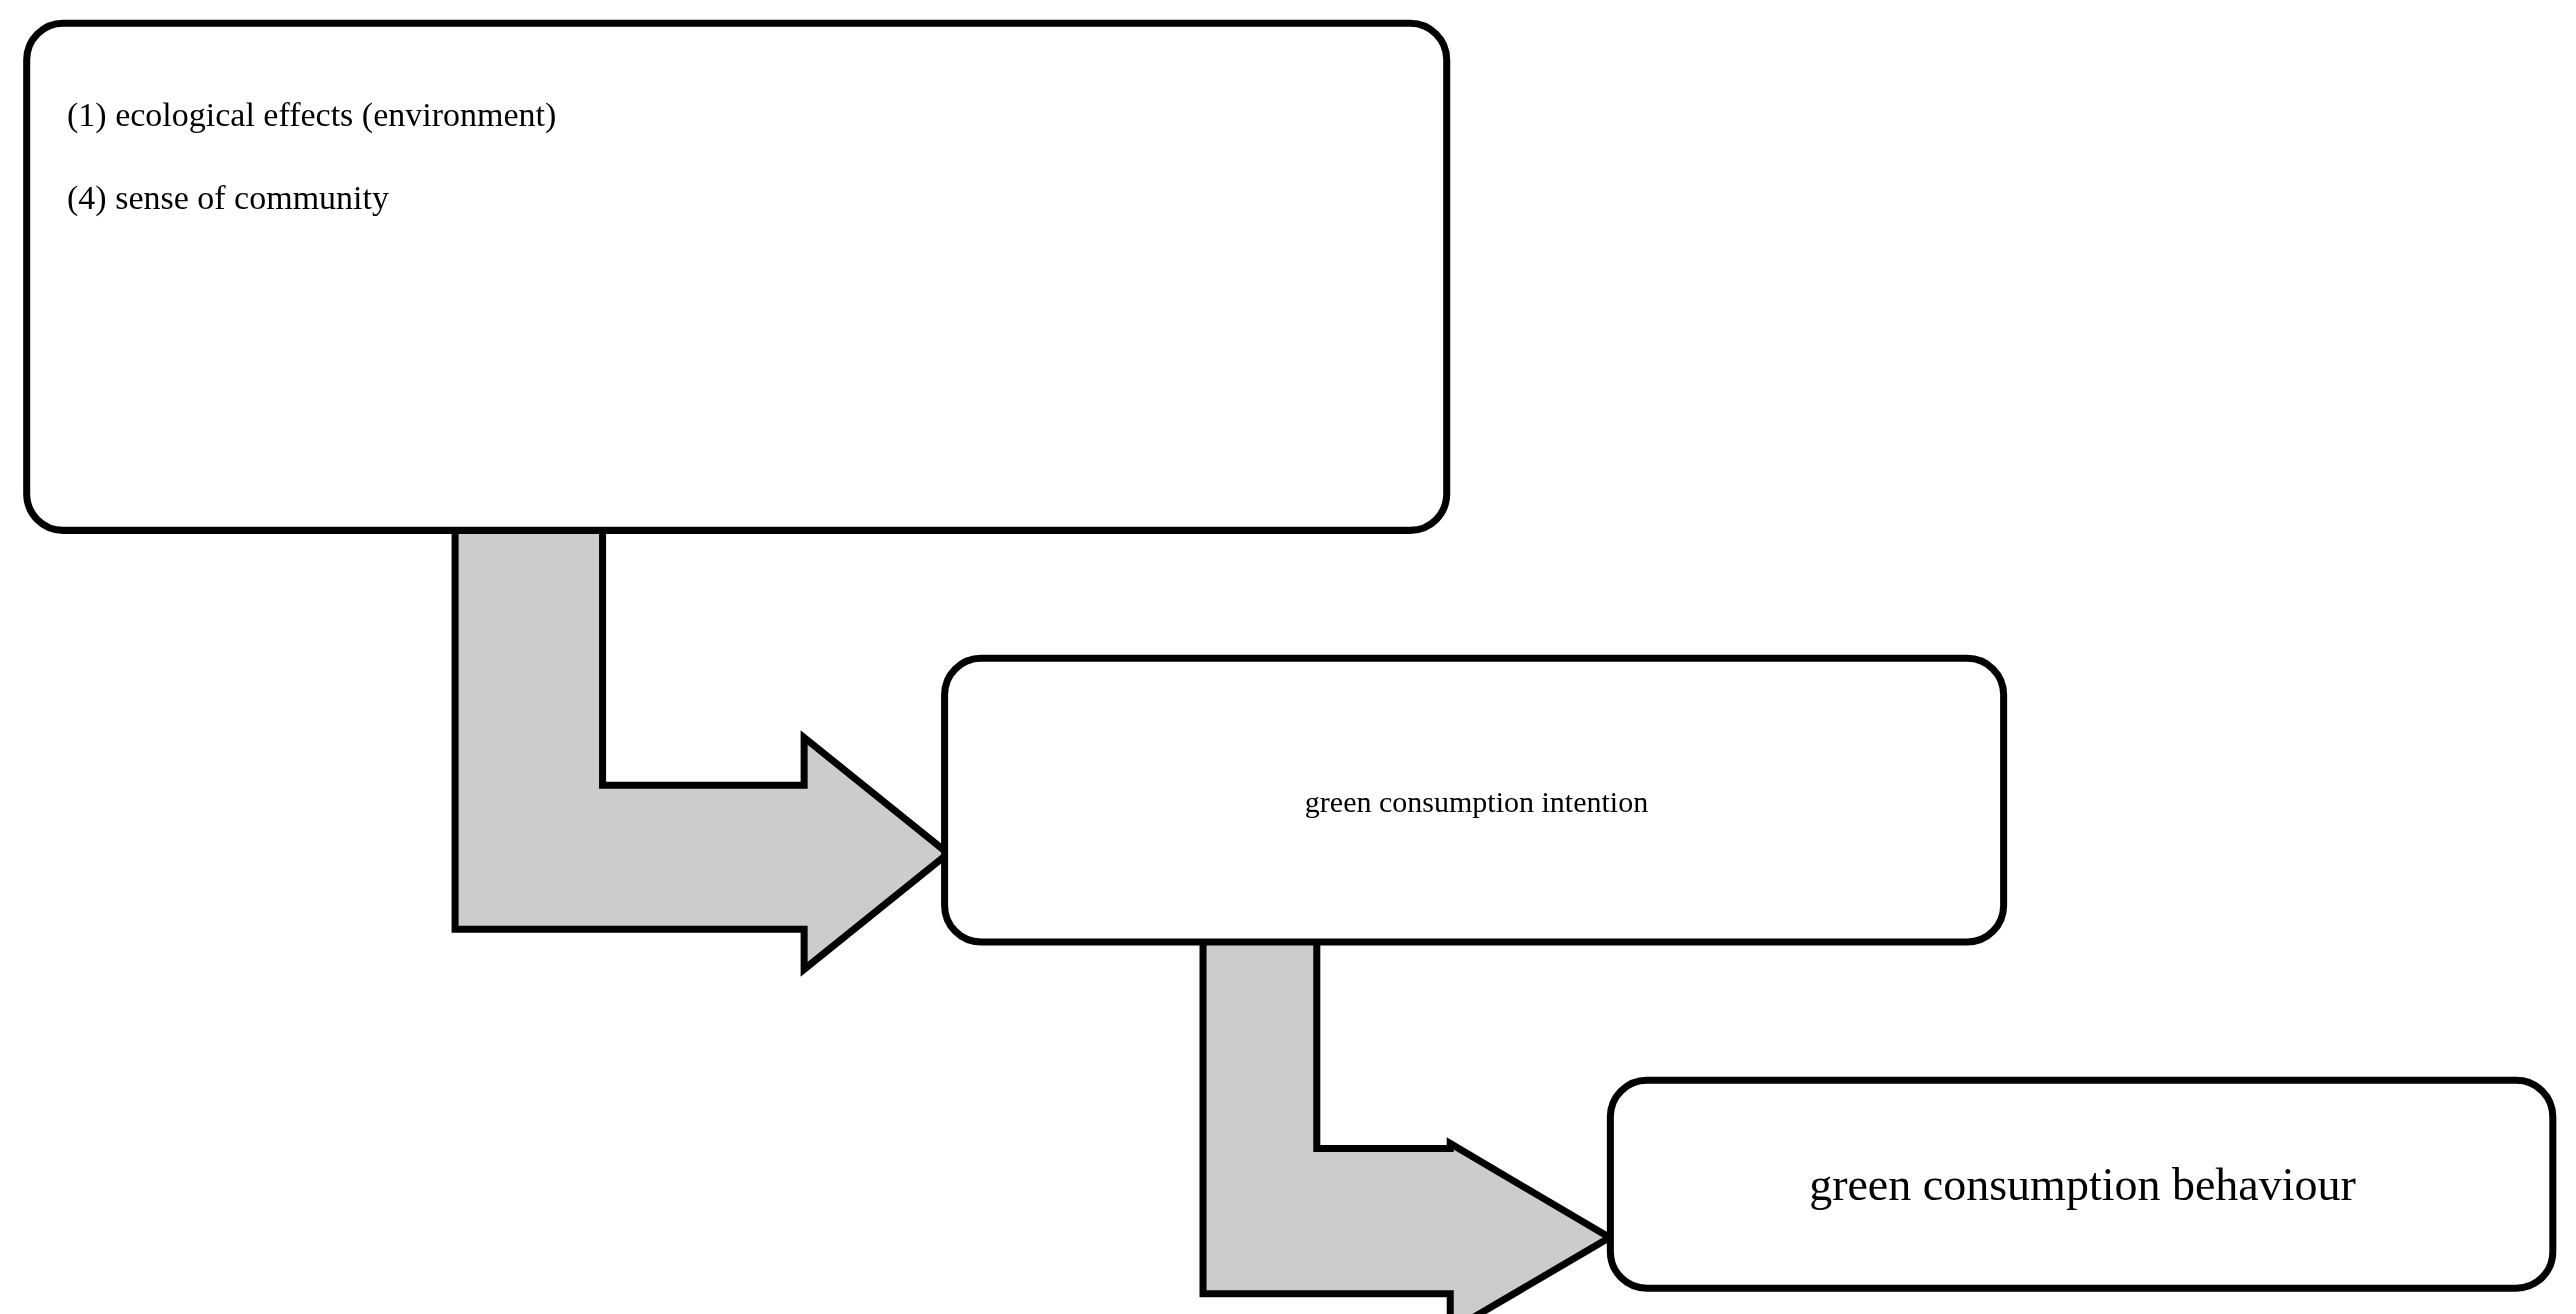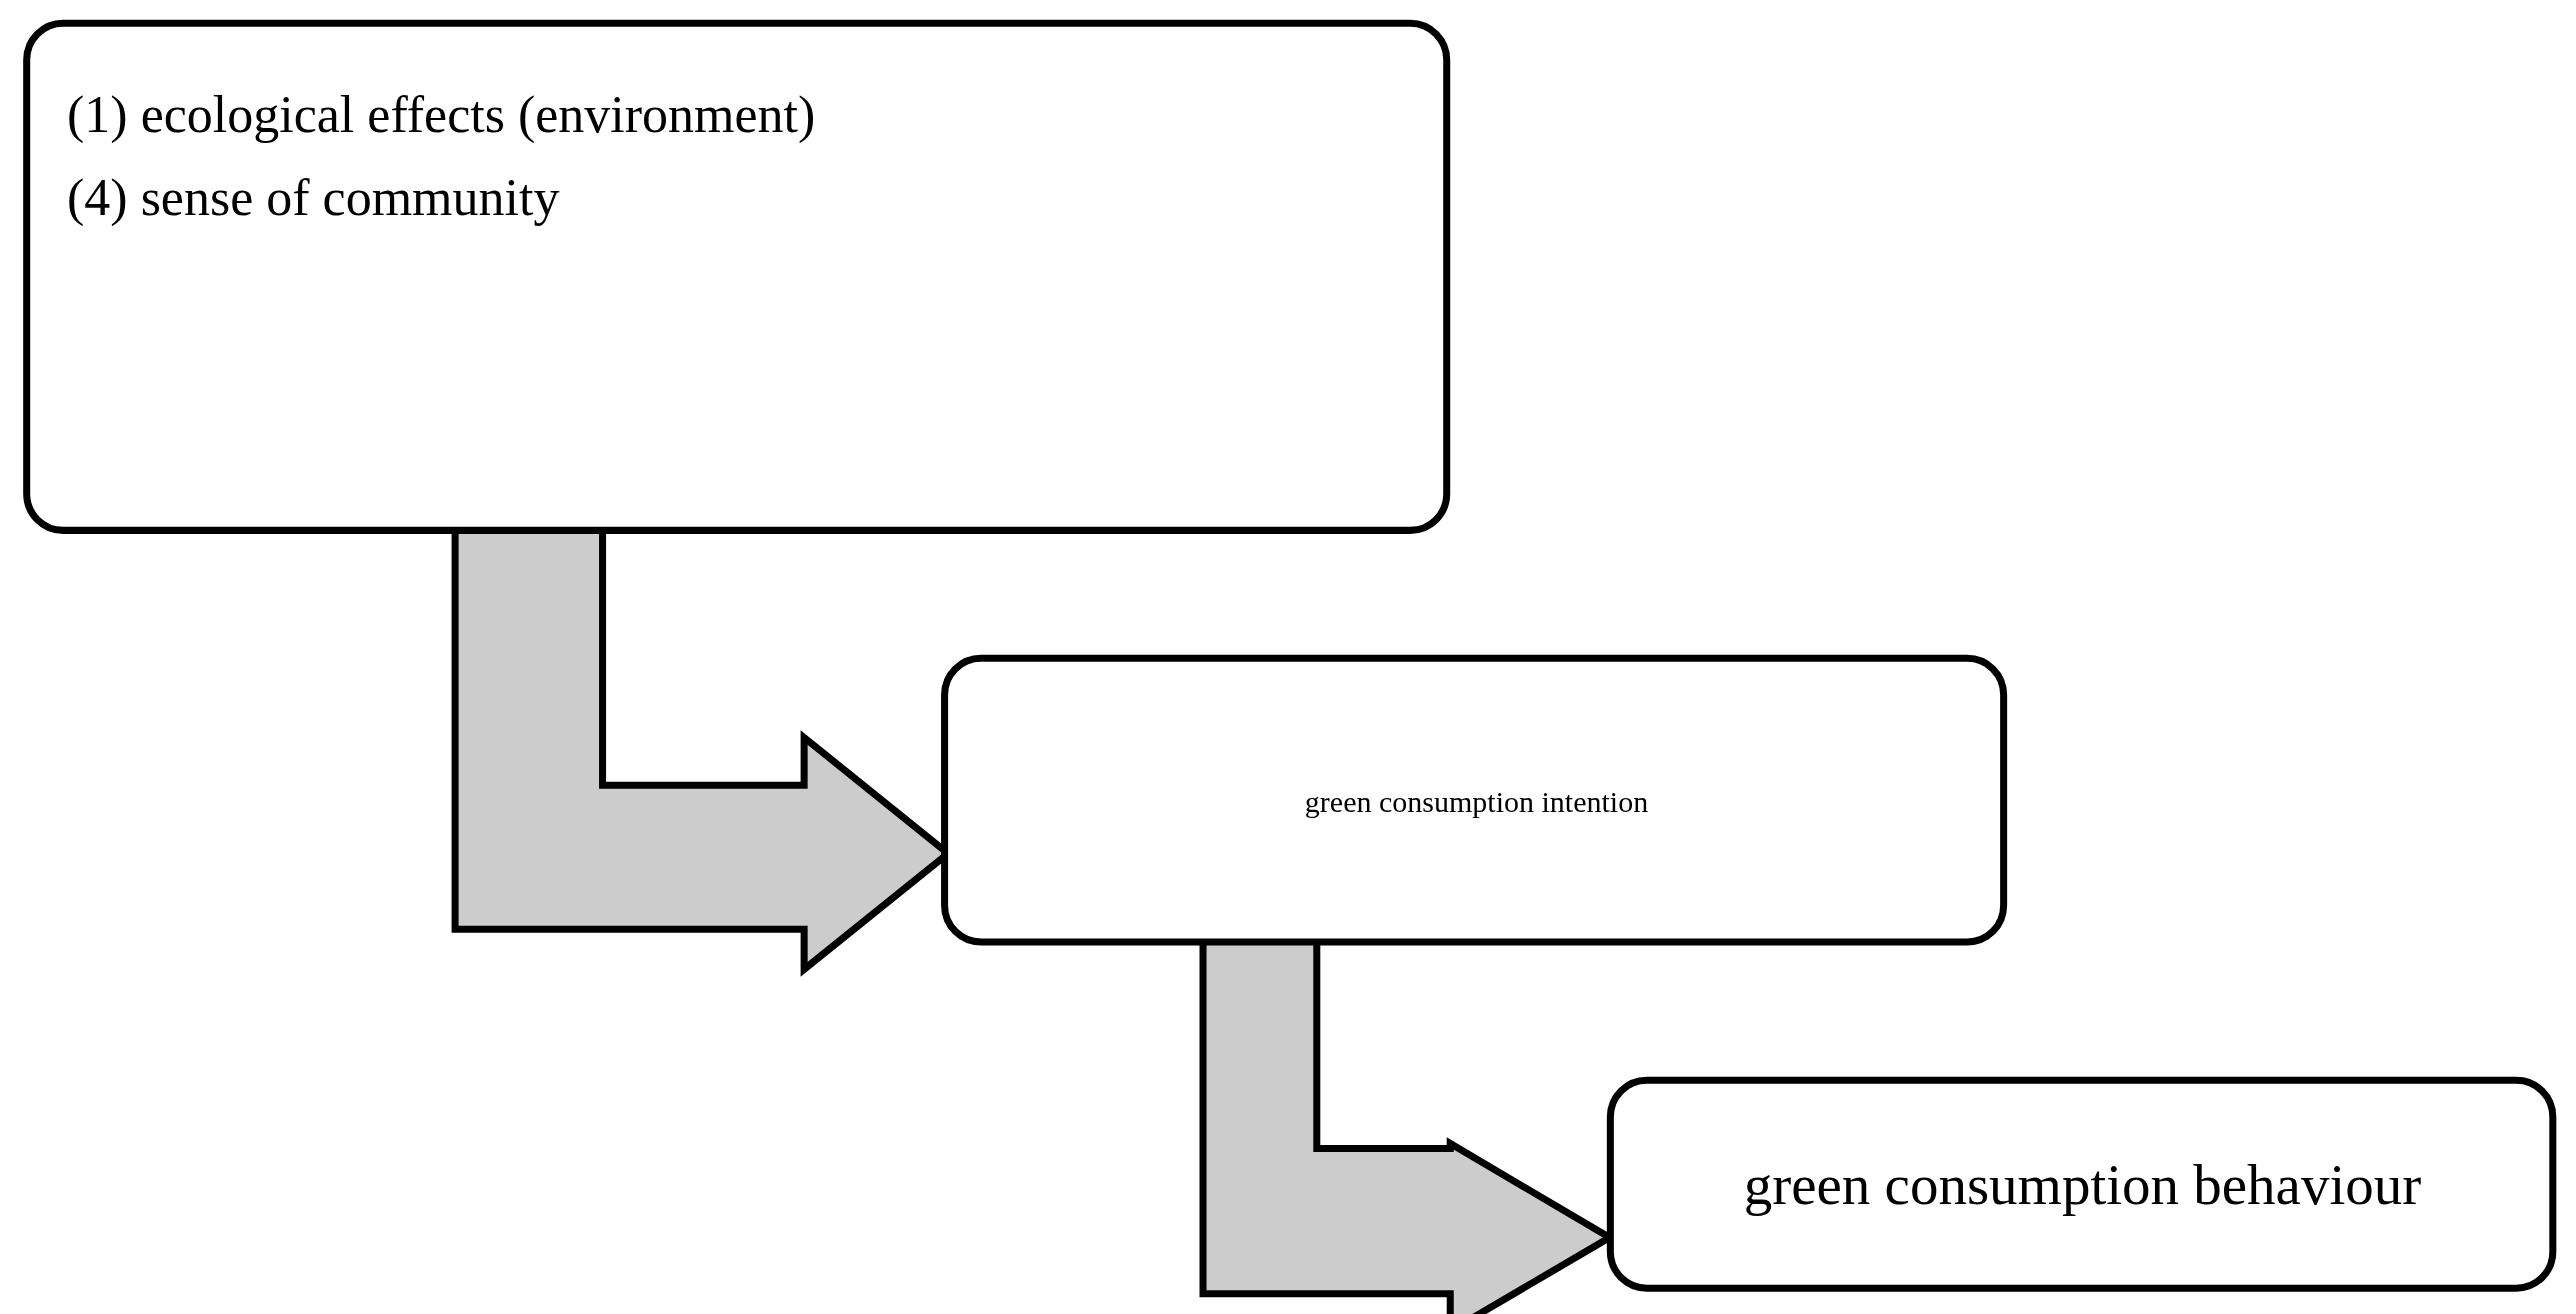--- a/index.html
+++ b/index.html
@@ -43,21 +43,21 @@
     white-space: nowrap;
     line-height: 1.0;
   }
   
   #box1-text {
     left: 67px;
     top: 73px;
     width: 1334px;
   }
   #box1-text .list-line {
-    font-size: 52px;
+    font-size: 34px;
     height: 83px;
     line-height: 83px;
     letter-spacing: 0px;
   }
   
   #box2-text {
     left: 941px;
     top: 655px;
     width: 1071px;
     height: 294px;
@@ -72,21 +72,21 @@
   #box3-text {
     left: 1607px;
     top: 1077px;
     width: 951px;
     height: 215px;
     display: flex;
     align-items: center;
     justify-content: center;
   }
   #box3-text .node-label {
-    font-size: 57px;
+    font-size: 46px;
     text-align: right;
   }
 </style>
 </head>
 <body>
 
 <div id="stage">
 
   <svg id="diagram-svg" viewBox="0 0 3668 1872" xmlns="http://www.w3.org/2000/svg">
 

